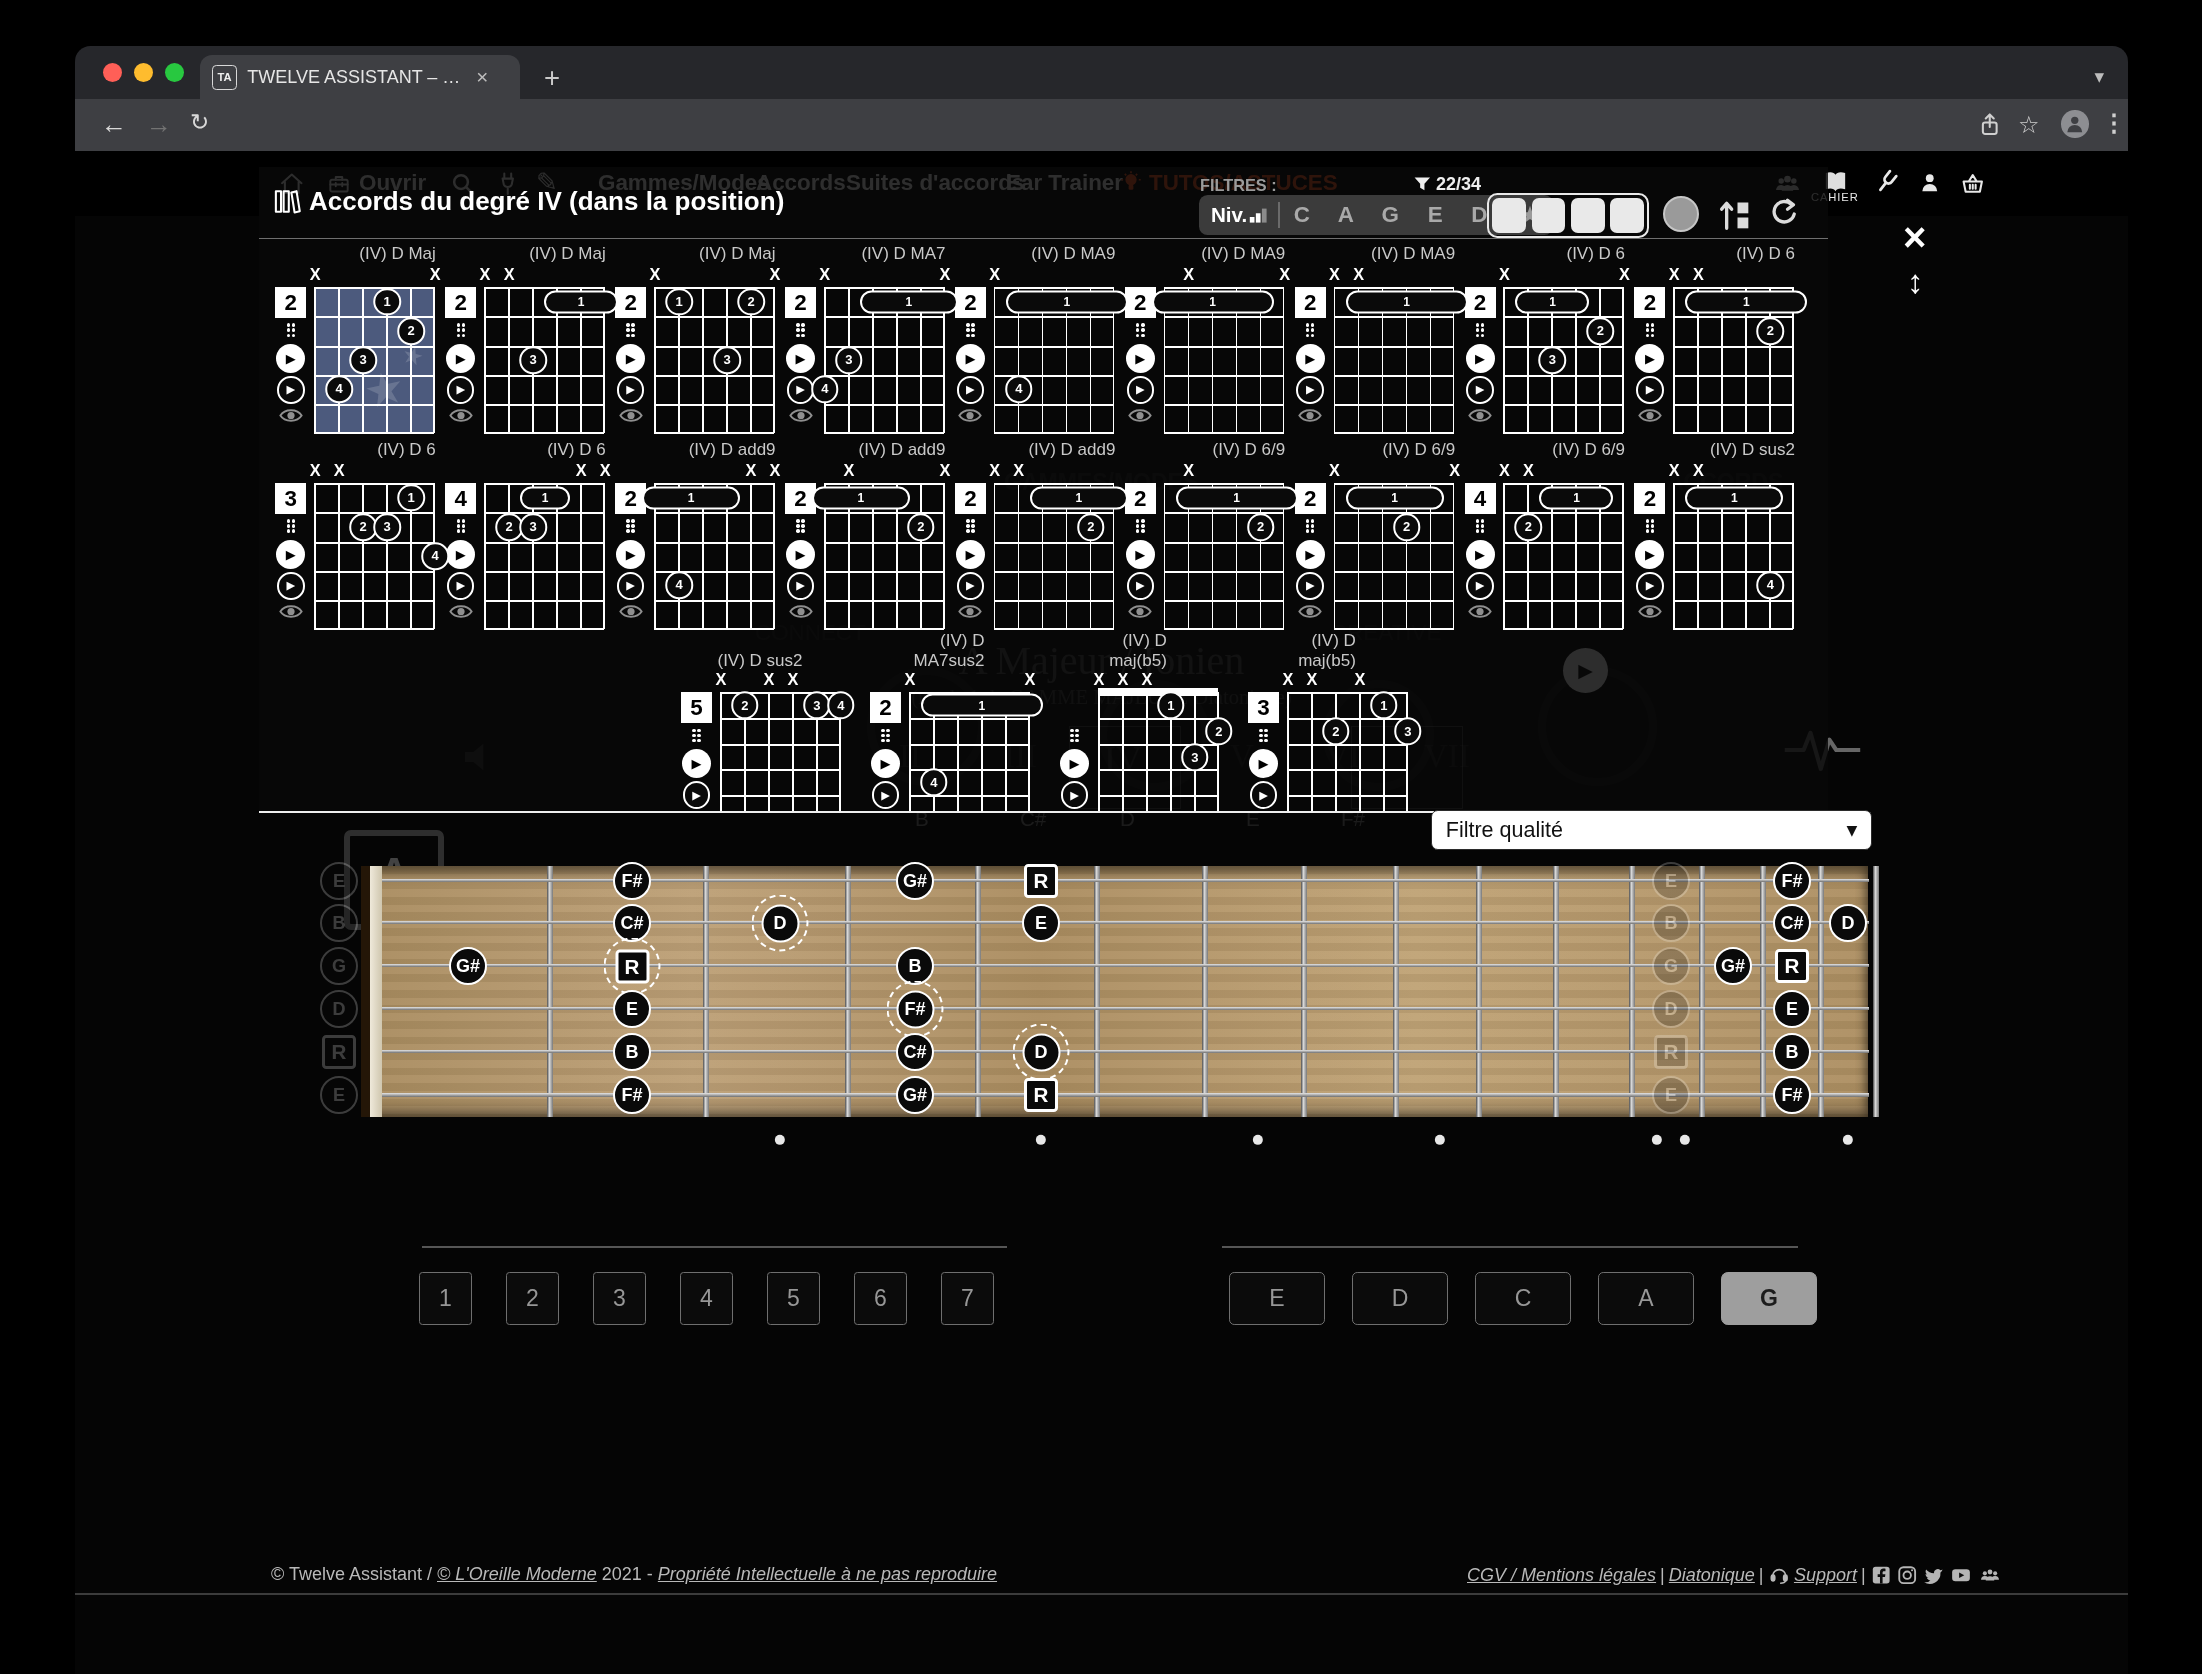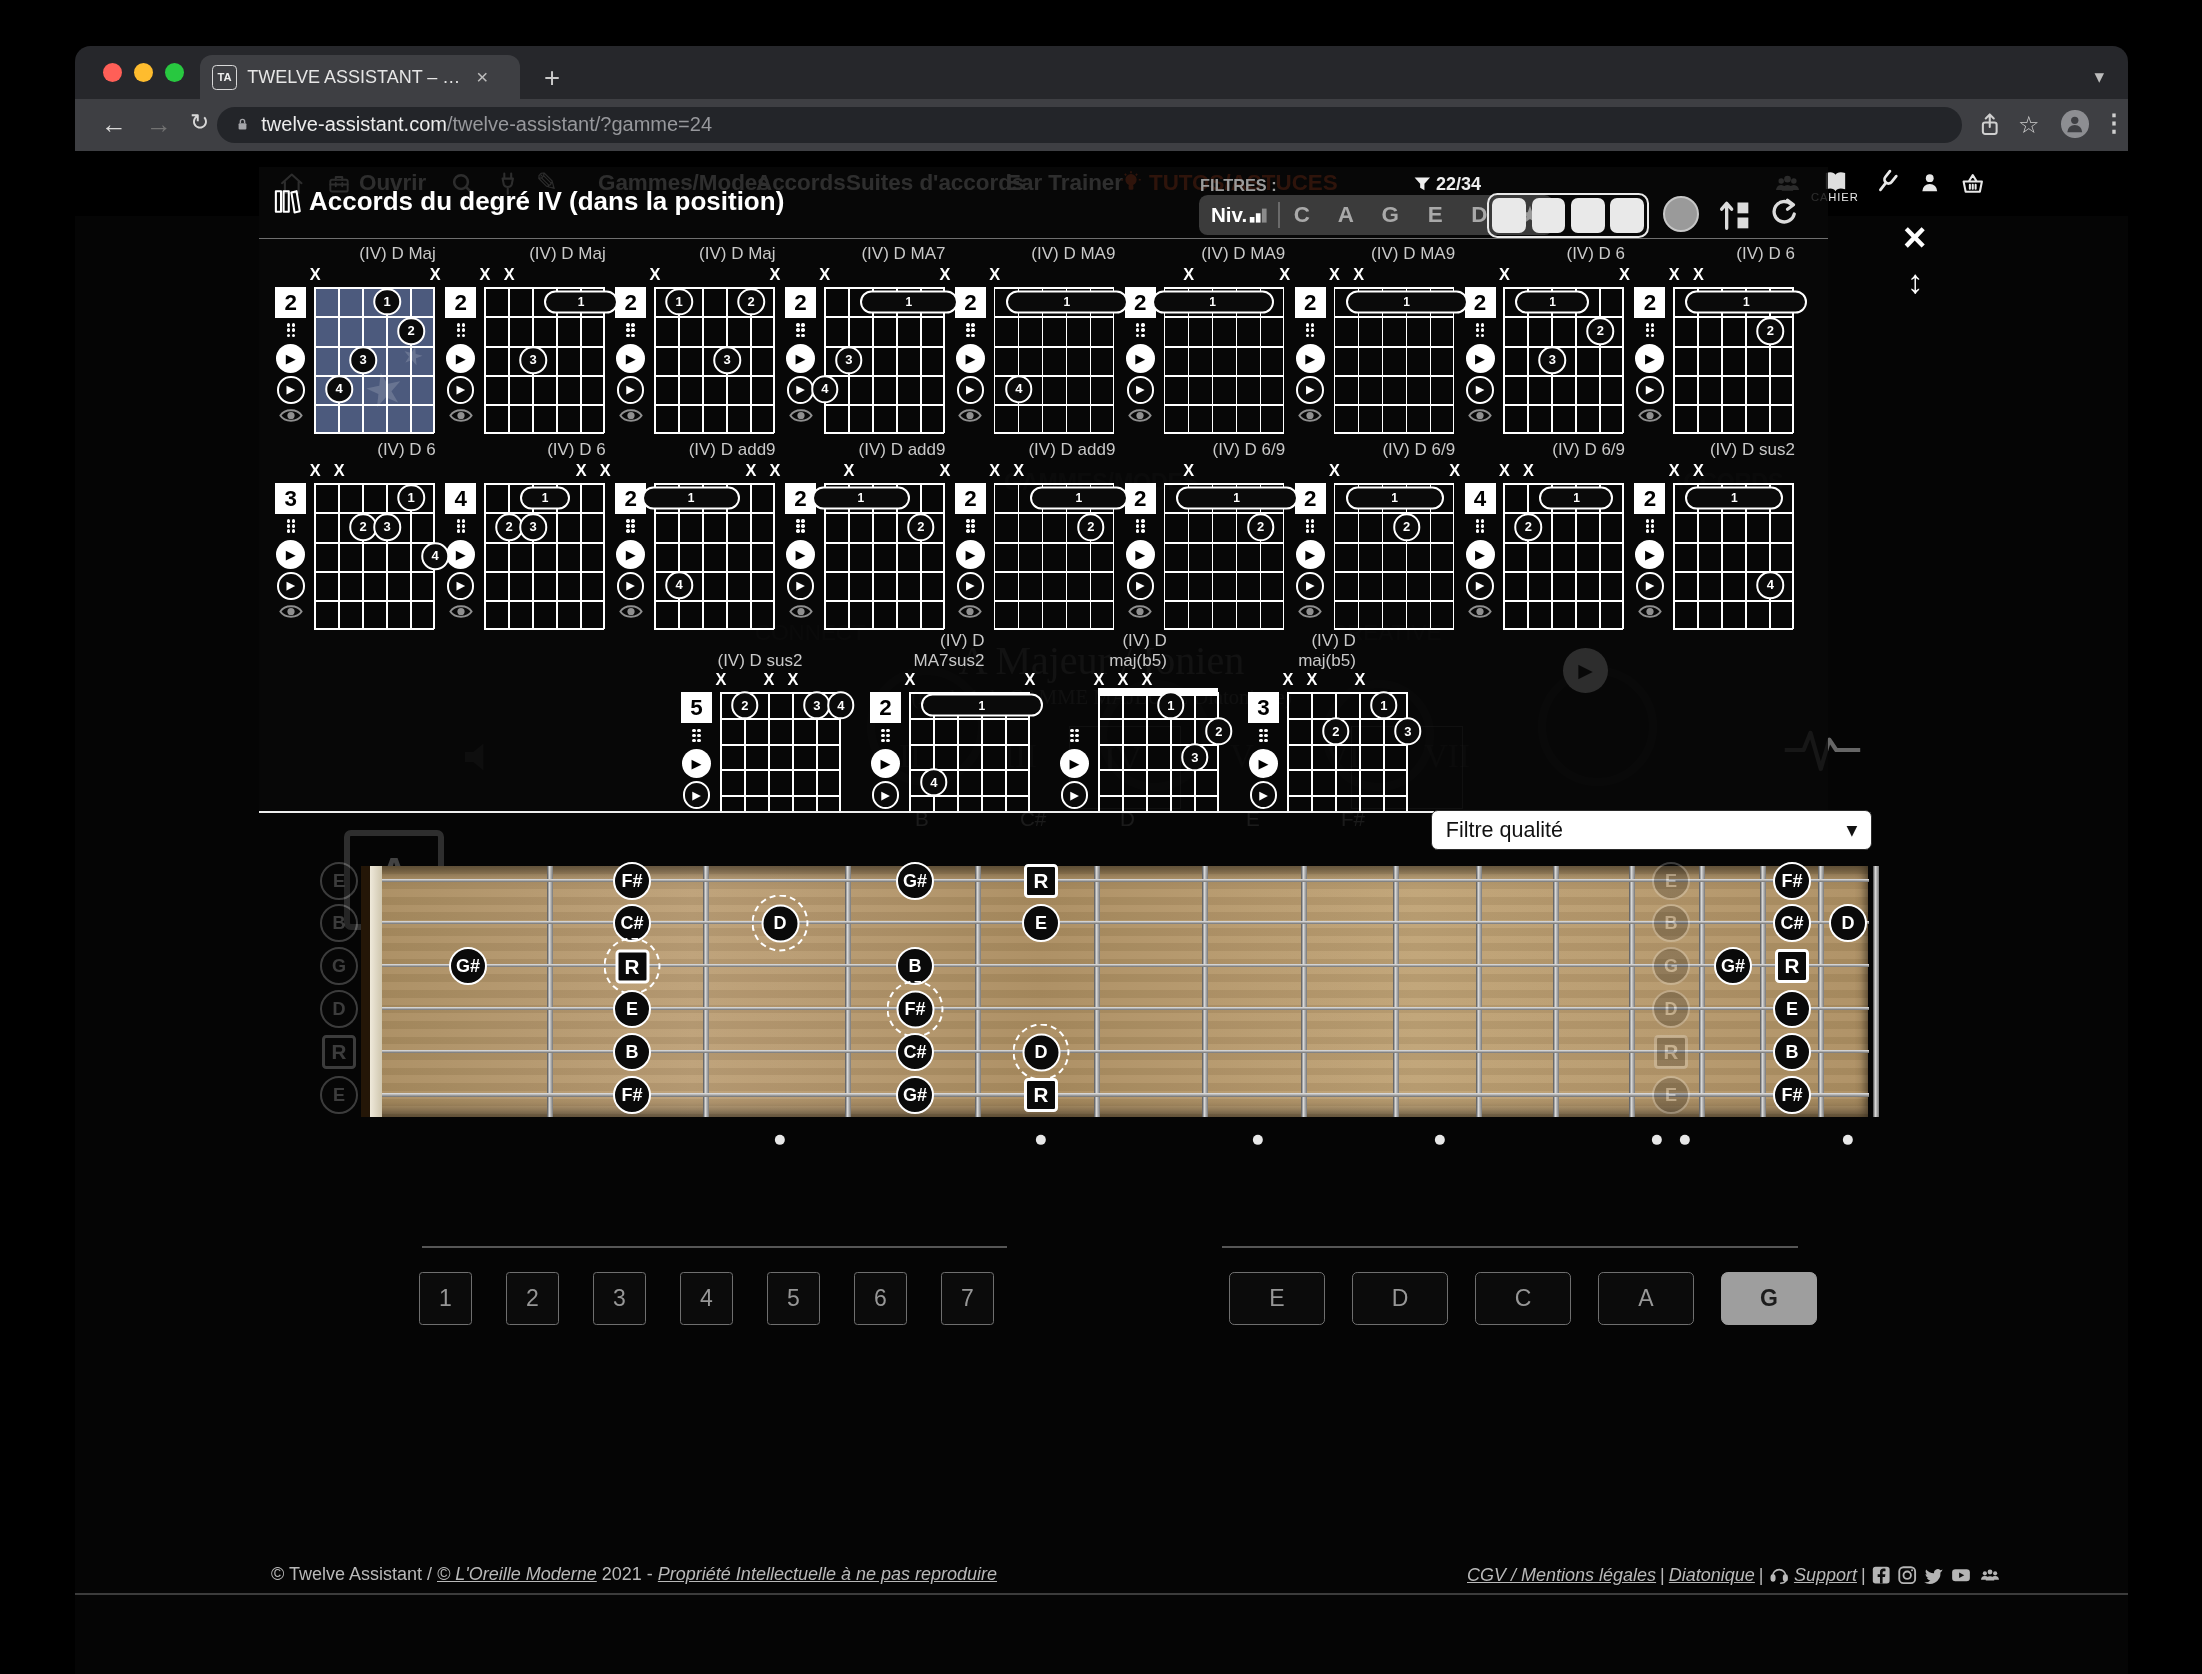--- a/index.html
+++ b/index.html
@@ -123,28 +123,20 @@
         <span class="tabx">×</span>
       </div>
       <span class="abs newtab">+</span>
       <span class="abs tabchev">▾</span>
     </div>
 
     <div class="abs toolbar">
       <span class="abs navbtn" style="left:26px">←</span>
       <span class="abs navbtn" style="left:71px;color:#737373">→</span>
       <span class="abs navbtn" style="left:115px;font-size:23px">↻</span>
-      <div class="abs urlpill">
-        <svg width="17" height="20.6" viewBox="0 0 24 24">
-            <rect x="6.5" y="10.5" width="11" height="9" rx="1.5" fill="#a5a6aa"></rect>
-            <path d="M9 10.5 V8 a3 3 0 0 1 6 0 V10.5" stroke="#a5a6aa" stroke-width="2" fill="none"></path>
-          </svg>
-        <span class="urlhost">twelve-assistant.com</span>
-          <span class="urlpath">/twelve-assistant/?gamme=24</span>
-      </div>
       <svg class="abs" style="left:1901px;top:12px" width="27.5" height="27.5" viewBox="0 0 24 24">
           <g class="icn" style="stroke:#cfcfcf">
             <rect x="6" y="10" width="12" height="10" rx="2"></rect>
             <path d="M12 14 V3.5 M8.5 6.5 L12 3 L15.5 6.5"></path>
           </g>
         </svg>
       <span class="abs" style="left:1943px;top:12px;color:#cfcfcf;font-size:24px">☆</span>
       <span class="abs" style="left:1986px;top:11.2px;width:27.5px;height:27.5px;border-radius:50%;background:#8d8e92">
         <svg width="27.5" height="27.5" viewBox="0 0 24 24">
             <circle cx="12" cy="9" r="3.2" fill="#3e3f43"></circle>

